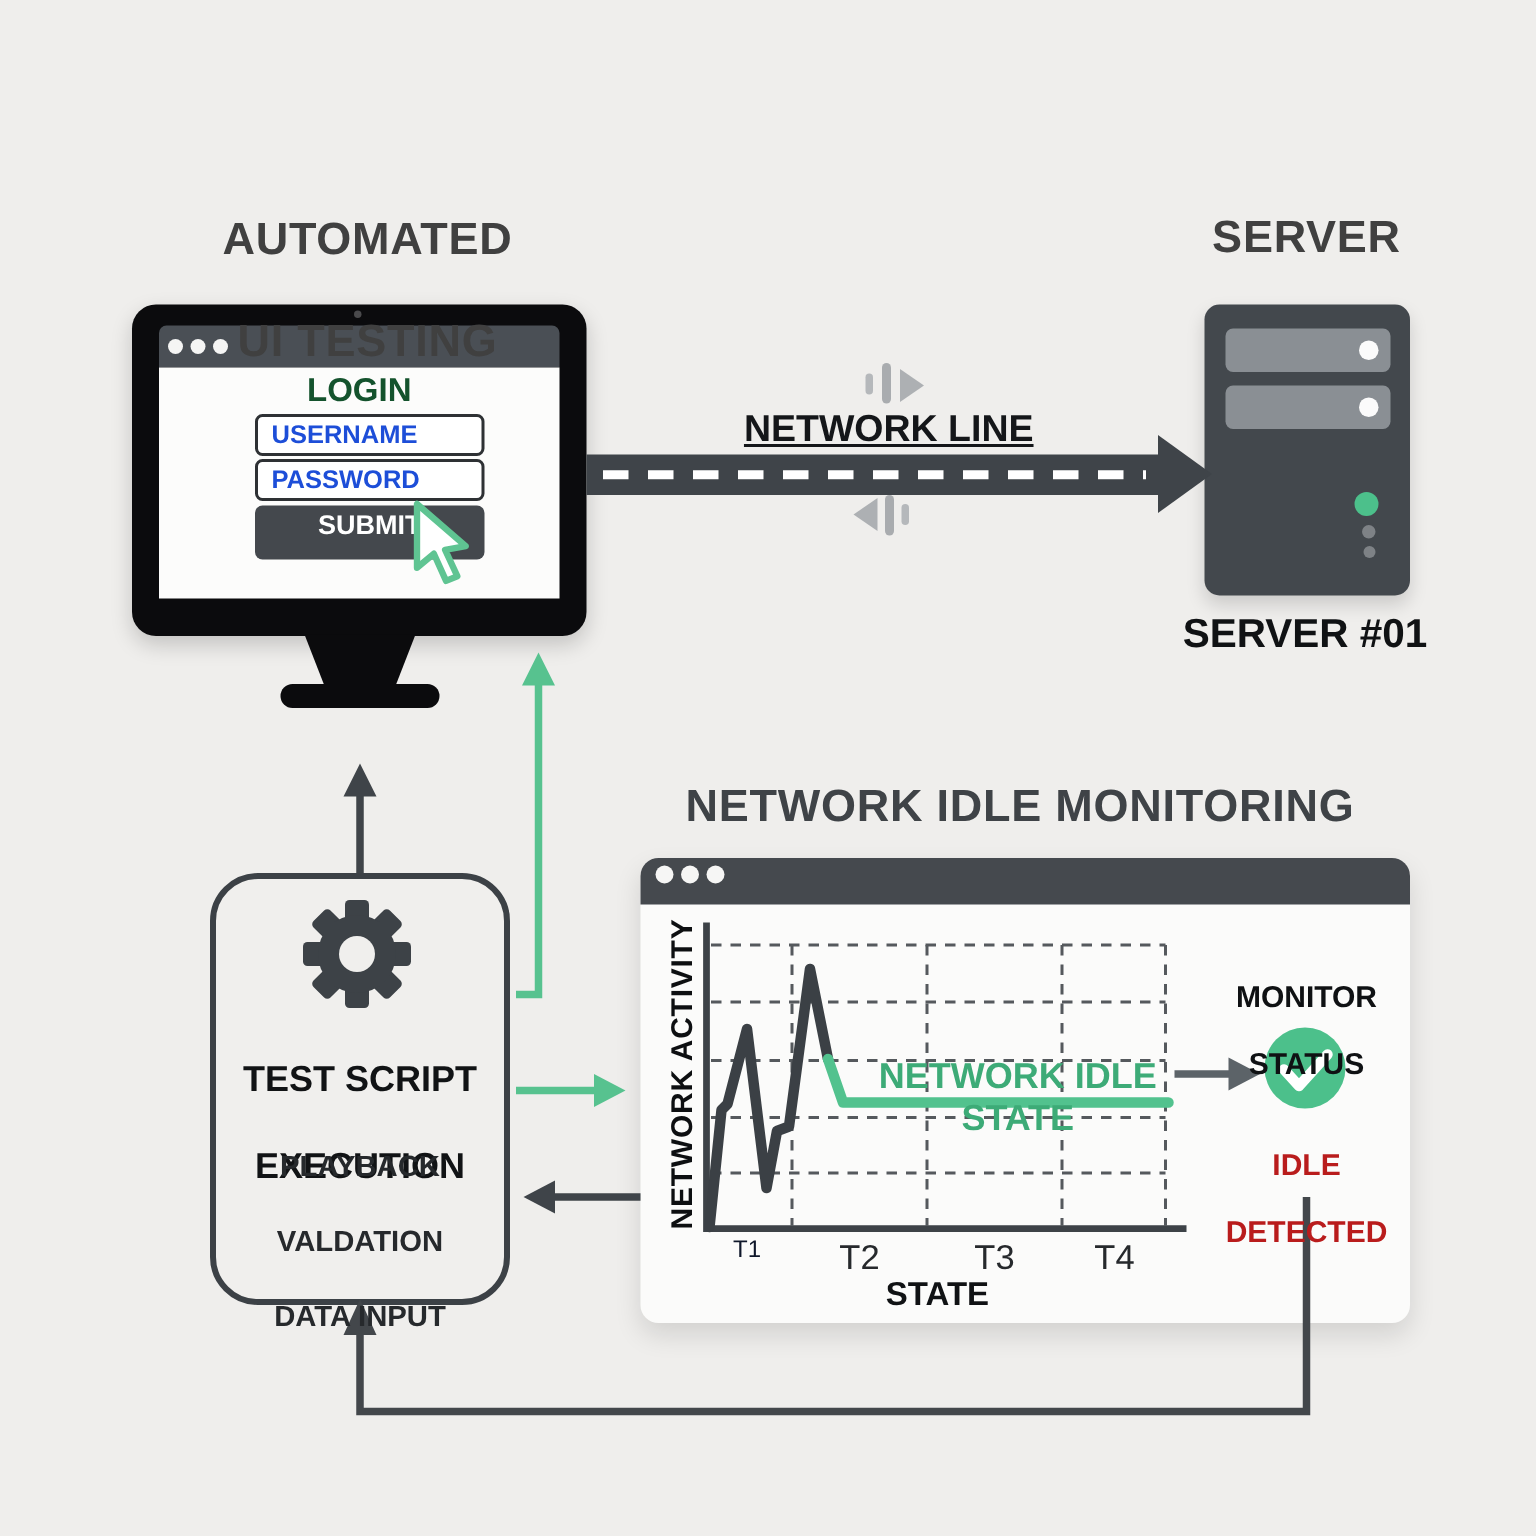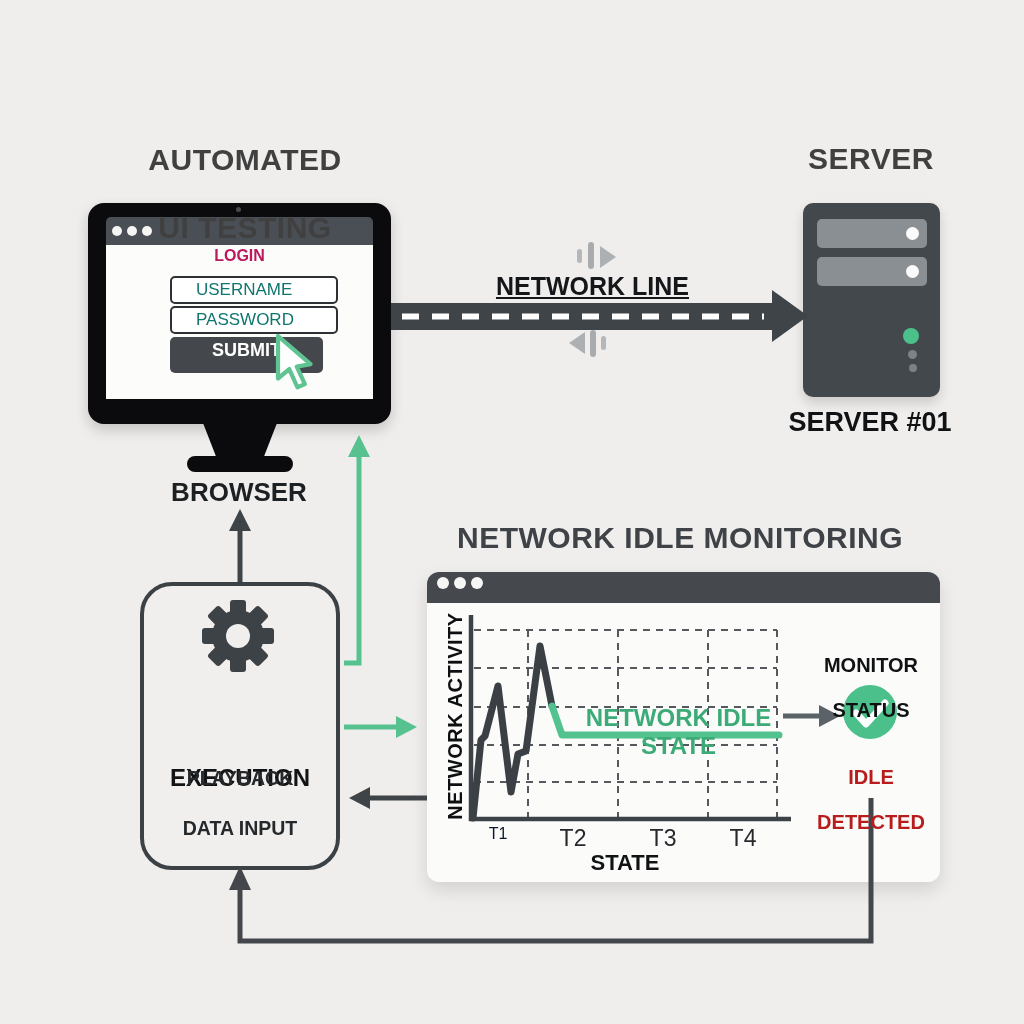--- a/index.html
+++ b/index.html
@@ -8,22 +8,22 @@
   .abs{position:absolute;}
   .txt{position:absolute;text-align:center;color:#404040;font-weight:bold;white-space:pre-line;}
   .overlay{position:absolute;left:0;top:0;width:1024px;height:1024px;pointer-events:none;}
 
   
   .monitor-bezel{left:88px;top:203px;width:303px;height:221px;background:#0b0b0d;border-radius:16px;box-shadow:0 6px 14px rgba(0,0,0,0.18);}
   .camera-dot{left:236px;top:207px;width:5px;height:5px;border-radius:50%;background:#4a4a4c;}
   .screen-titlebar{left:106px;top:217px;width:267px;height:28px;background:#4a4f55;border-radius:5px 5px 0 0;}
   .screen-body{left:106px;top:245px;width:267px;height:154px;background:#fcfcfb;}
   .bar-dot{position:absolute;width:10px;height:10px;border-radius:50%;background:#f5f5f4;top:9px;}
-  .login-title{left:106px;top:247px;width:267px;font-size:16px;color:#be185d;}
-  .field{position:absolute;left:170px;width:140px;height:24px;background:#fff;border:2px solid #2e3134;border-radius:5px;font-size:17px;font-weight:normal;color:#0f766e;line-height:24px;padding-left:24px;box-sizing:content-box;}
+  .login-title{left:106px;top:247px;width:267px;font-size:22px;color:#14532d;}
+  .field{position:absolute;left:170px;width:140px;height:24px;background:#fff;border:2px solid #2e3134;border-radius:5px;font-size:17px;font-weight:bold;color:#1d4ed8;line-height:24px;padding-left:9px;box-sizing:content-box;}
   .submit-btn{position:absolute;left:170px;top:337px;width:153px;height:36px;background:#44484d;border-radius:5px;color:#fff;font-size:18px;font-weight:bold;text-align:center;line-height:26px;}
 
   
   .server-body{left:803px;top:203px;width:137px;height:194px;background:#43484d;border-radius:10px;box-shadow:0 6px 12px rgba(0,0,0,0.15);}
   .server-slot{position:absolute;left:817px;width:110px;height:29px;background:#8a8f94;border-radius:5px;}
   .slot-dot{position:absolute;left:906px;width:13px;height:13px;border-radius:50%;background:#fbfbfb;}
   .led{left:903px;top:328px;width:16px;height:16px;border-radius:50%;background:#4cc08b;}
   .mini-dot{border-radius:50%;background:#7e8286;}
 
   
@@ -163,35 +163,35 @@
     <g transform="translate(278,336) scale(1.25)">
       <path d="M0 0 L0 34 L9 26.5 L15.5 41 L21.5 38.5 L15 24.5 L26 22.5 Z" fill="#ffffff" stroke="#5fc492" stroke-width="3.4" stroke-linejoin="round"></path>
     </g>
   </svg>
 
   <div class="txt" style="left:90px;top:109px;width:310px;font-size:30px;line-height:34px;letter-spacing:0.5px;">
     <span>AUTOMATED</span><br>
     <span>UI TESTING</span>
   </div>
 
-  <div class="txt" style="left:139px;top:477px;width:200px;font-size:26px;color:#1d2023;">BROWSER</div>
 
   <div class="txt" style="left:470px;top:272px;width:245px;font-size:25px;color:#141619;text-decoration:underline;">NETWORK LINE</div>
 
   <div class="txt" style="left:791px;top:142px;width:160px;font-size:30px;letter-spacing:0.5px;">SERVER</div>
   <div class="txt" style="left:780px;top:407px;width:180px;font-size:27px;color:#101214;">SERVER #01</div>
 
   <div class="txt" style="left:420px;top:521px;width:520px;font-size:30px;color:#3f4347;letter-spacing:0.5px;">NETWORK IDLE MONITORING</div>
 
   <div class="txt" style="left:142px;top:676px;width:196px;font-size:24px;line-height:29px;color:#111315;">
-    <br>
+    <span>TEST SCRIPT</span><br>
     <span>EXECUTION</span>
   </div>
   <div class="txt" style="left:142px;top:741px;width:196px;font-size:19.5px;line-height:25px;font-weight:600;color:#26292c;">
     <div>PLAYBACK</div>
+    <div>VALDATION</div>
     <div>DATA INPUT</div>
   </div>
 
   <div class="txt" style="left:346px;top:704px;width:220px;height:24px;font-size:20px;color:#0d0f11;letter-spacing:0.5px;transform:rotate(-90deg);">NETWORK ACTIVITY</div>
 
   <div class="txt" style="left:473px;top:825px;width:50px;font-size:16px;font-weight:400;color:#0f172a;">T1</div>
   <div class="txt" style="left:548px;top:825px;width:50px;font-size:23px;font-weight:500;color:#26292c;">T2</div>
   <div class="txt" style="left:638px;top:825px;width:50px;font-size:23px;font-weight:500;color:#26292c;">T3</div>
   <div class="txt" style="left:718px;top:825px;width:50px;font-size:23px;font-weight:500;color:#26292c;">T4</div>
   <div class="txt" style="left:575px;top:850px;width:100px;font-size:22px;color:#101214;">STATE</div>

